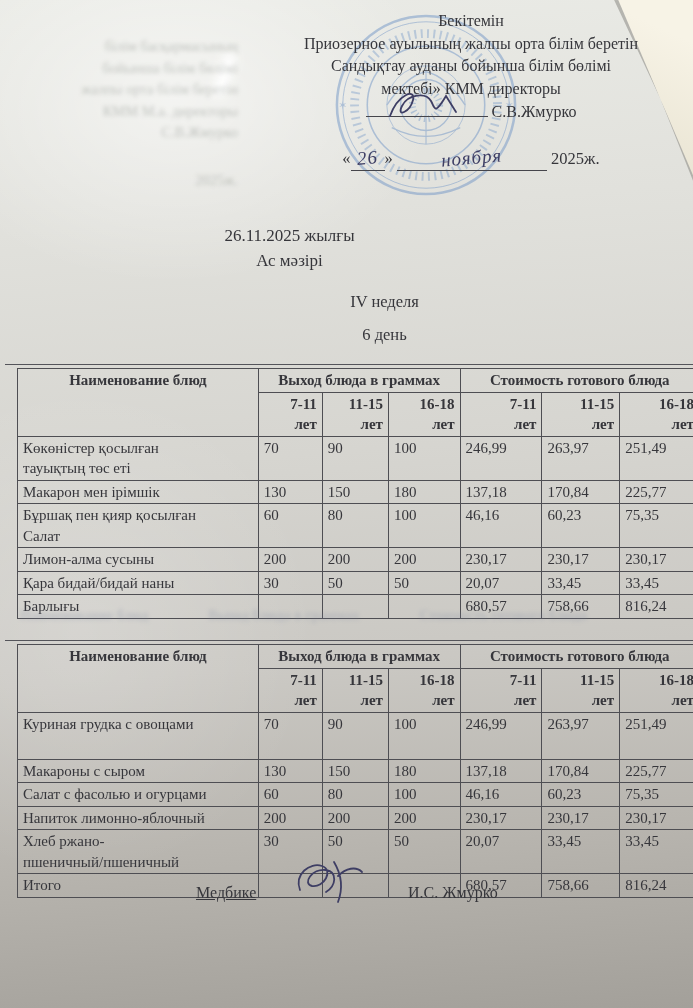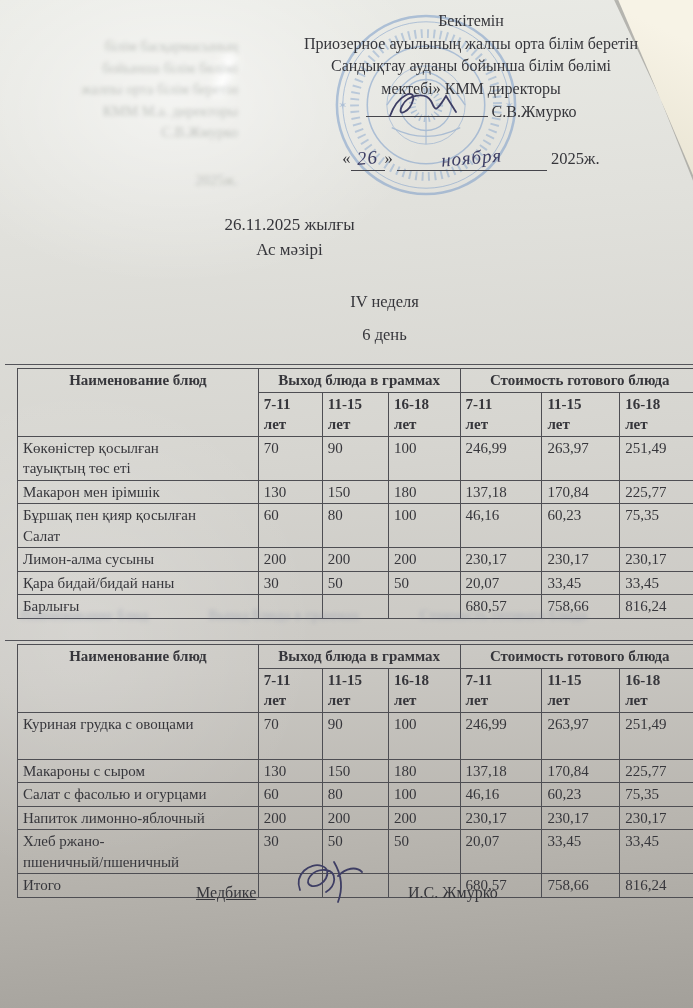--- a/index.html
+++ b/index.html
@@ -38,35 +38,35 @@
     vertical-align:baseline;position:relative;}
   .sig-svg{position:absolute;left:18px;bottom:-6px;}
   .hand{font-style:italic;color:#3e3e64;display:inline-block;transform:rotate(-5deg);
     font-size:19px;letter-spacing:1px;line-height:14px;}
   .dateline{margin-top:24px;font-size:16.5px;}
   .blank{display:inline-block;border-bottom:1.4px solid #45454b;text-align:center;}
   .blank.day{min-width:34px;}
   .blank.month{min-width:150px;}
 
   
-  .titleblock{position:absolute;left:0;top:212px;width:579px;text-align:center;
+  .titleblock{position:absolute;left:0;top:223px;width:579px;text-align:center;
     font-size:17px;line-height:25px;}
   .weekblock{position:absolute;left:0;top:292px;width:693px;text-align:center;
     font-size:16.5px;font-weight:normal;margin-left:38px;}
   .weekblock .day-line{margin-top:13px;}
 
   
   .twrap{position:absolute;left:5px;width:683px;border-top:1.5px solid #54545a;padding-top:3px;padding-left:12px;}
   .twrap.t1{top:364px;}
   .twrap.t2{top:640px;}
   table.menu{border-collapse:collapse;width:683px;font-size:15px;table-layout:fixed;}
   table.menu th,table.menu td{border:1px solid #4e4e53;padding:1px 5px;vertical-align:top;
     line-height:20.5px;overflow:hidden;}
   table.menu th{font-weight:bold;text-align:center;}
-  table.menu th.age{text-align:left;}
+  table.menu th.age{text-align:right;}
   table.menu td{text-align:left;white-space:pre-line;}
   .t2 table.menu tbody tr:nth-child(1) td{height:44px;}
   
   .footer-label{position:absolute;left:196px;top:884px;font-size:16px;text-decoration:underline;}
   .footer-name{position:absolute;left:408px;top:884px;font-size:16px;}
   .footer-sig{position:absolute;left:292px;top:856px;}
 </style>
 </head>
 <body>
 

